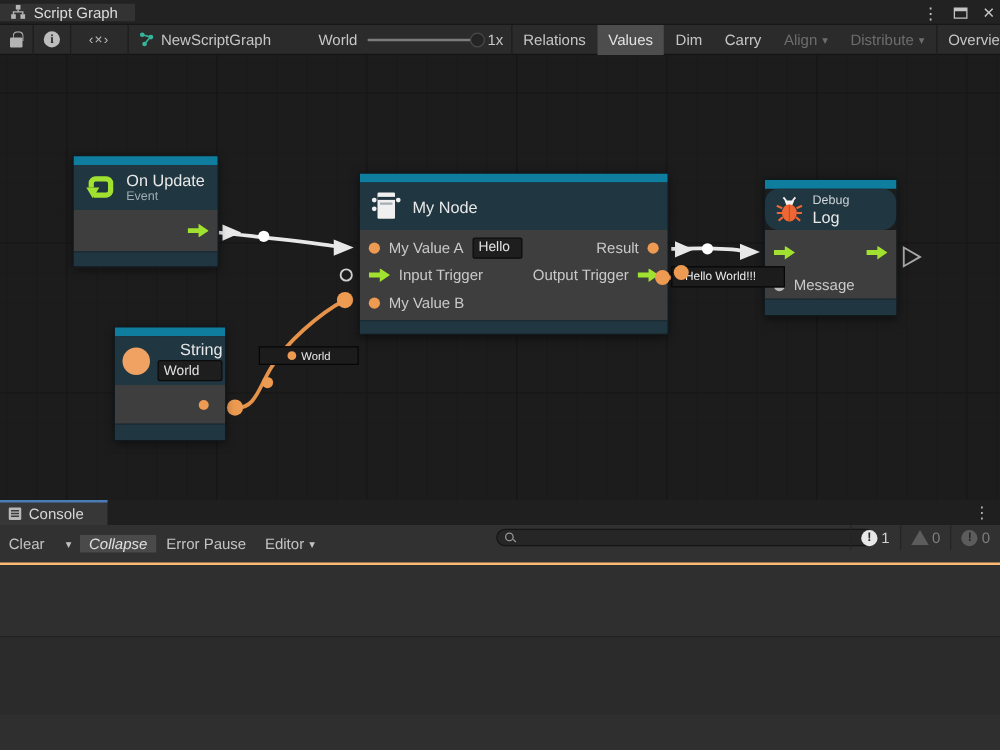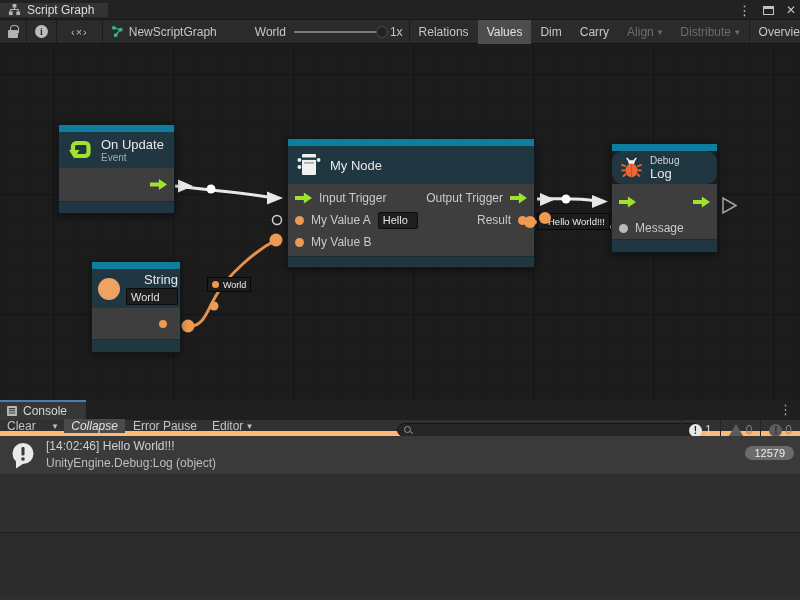--- a/index.html
+++ b/index.html
@@ -62,30 +62,30 @@
   .arrow { width:17px; height:11px; background:#a0e22f; flex:none;
     clip-path:polygon(0 32%,52% 32%,52% 0,100% 50%,52% 100%,52% 68%,0 68%); }
   .pdot { width:9px; height:9px; border-radius:50%; background:#ed9a52; flex:none; }
   .pdot.gray { background:#b9b9b9; }
   .vfield { background:#1e1e1e; border:1px solid #0b0b0b; border-radius:2px; color:#e2e2e2;
     font-size:11px; height:17px; padding:0 4px; font-family:"Liberation Sans",sans-serif; }
   .ntitle { font-size:13px; color:#e8e8e8; }
   .nsub { font-size:10px; color:#9eaeb4; }
 
   .float-label { position:absolute; z-index:3; background:#1c1c1c; border:1px solid #060606;
-    color:#ececec; display:flex; align-items:center; gap:4px; padding:1px 4px; font-size:9px; white-space:nowrap; }
+    color:#ececec; display:flex; align-items:center; gap:4px; padding:1px 22px; font-size:9px; white-space:nowrap; }
   .odot-overlay { position:absolute; z-index:4; border-radius:50%; background:#ed9a52; }
 
   
   .console { position:absolute; top:400px; left:0; width:800px; height:200px; background:#2f2f2f; }
   .c-tabrow { position:relative; height:20px; background:#1f1f1f; display:flex; }
   .c-tab { position:relative; width:86px; display:flex; align-items:center; gap:5px; padding-left:6px;
     background:#373737; color:#d6d6d6; font-size:12px; border-top:2px solid #4a7cb5; }
   .c-menu { position:absolute; right:8px; top:2px; color:#b5b5b5; font-size:13px; }
-  .c-toolbar { position:relative; height:16px; background:#313131; border-bottom:5px solid #fdba74;
+  .c-toolbar { position:relative; height:32px; background:#313131; border-bottom:2px solid #fdba74;
     display:flex; align-items:center; font-size:12px; color:#c3c3c3; }
   .c-btn { display:flex; align-items:center; padding:0 7px; white-space:nowrap; }
   .c-btn.on { background:#4a4a4a; color:#e0e0e0;font-style:italic; }
   .c-btn .caret { font-size:9px; margin-left:4px; }
   .c-sep { width:1px; background:#242424; }
   .searchbox { position:absolute; left:397px; top:3px; width:303px; height:14px; background:#262626;
     border:1px solid #151515; border-radius:8px; display:flex; align-items:center; padding:0 6px; gap:4px; }
   .searchbox input { background:transparent; border:none; outline:none; color:#d0d0d0; font-size:11px; width:100%; }
   .mag { position:relative; width:9px; height:9px; flex:none; }
   .mag:before { content:""; position:absolute; left:0; top:0; width:5px; height:5px; border:1.4px solid #999; border-radius:50%; }
@@ -233,33 +233,33 @@
           <rect x="6" y="6.5" width="14" height="2.4" fill="#203640"></rect>
           <rect x="8" y="11" width="10" height="1.8" fill="#203640" opacity="0.35"></rect>
           <circle cx="3.4" cy="9" r="1.9" fill="#f0f0f0"></circle>
             <circle cx="3.4" cy="16" r="1.9" fill="#f0f0f0"></circle>
           <circle cx="22.6" cy="9" r="1.9" fill="#f0f0f0"></circle>
         </svg>
         <div class="ntitle">My Node</div>
       </div>
       <div class="nbody" style="height:72px; padding-top:3px;">
         <div class="prow">
-          <span class="arrow"></span>
-          <span>Input Trigger</span>
-          <span class="spacer"></span>
-          <span>Output Trigger</span>
-          <span class="arrow"></span>
-        </div>
-        <div class="prow">
           <span class="pdot"></span>
           <span>My Value A</span>
           <input class="vfield" style="width: 40px;" value="Hello">
           <span class="spacer"></span>
           <span>Result</span>
           <span class="pdot"></span>
+        </div>
+        <div class="prow">
+          <span class="arrow"></span>
+          <span>Input Trigger</span>
+          <span class="spacer"></span>
+          <span>Output Trigger</span>
+          <span class="arrow"></span>
         </div>
         <div class="prow">
           <span class="pdot"></span>
           <span>My Value B</span>
         </div>
       </div>
       <div class="nfoot" style="height:11px;"></div>
     </div>
 
     <div class="node" style="left:91px; top:217px; width:90px;">
@@ -363,31 +363,18 @@
           <span class="cnt dim">0</span>
         </div>
         <div class="c-sep"></div>
         <div class="badge">
           <span class="circ-ic">!</span>
           <span class="cnt dim">0</span>
         </div>
       </div>
     </div>
 
-    <div class="c-entry">
-      <svg width="30" height="30" viewBox="0 0 30 30">
-        <circle cx="15" cy="13.5" r="10.5" fill="#e9e9e9"></circle>
-        <polygon points="8,21 8,28.5 17,22.5" fill="#e9e9e9"></polygon>
-        <rect x="13.5" y="7" width="3" height="8.5" rx="1.2" fill="#3a3a3a"></rect>
-        <circle cx="15" cy="19" r="1.8" fill="#3a3a3a"></circle>
-      </svg>
-      <div class="lines">
-        <div>[14:02:46] Hello World!!!</div>
-        <div class="l2">UnityEngine.Debug:Log (object)</div>
-      </div>
-      <span class="pill">12579</span>
-    </div>
     <div class="c-fill"></div>
     <div class="c-div"></div>
     <div class="c-detail"></div>
   </div>
 
 </div>
 
 </body></html>

